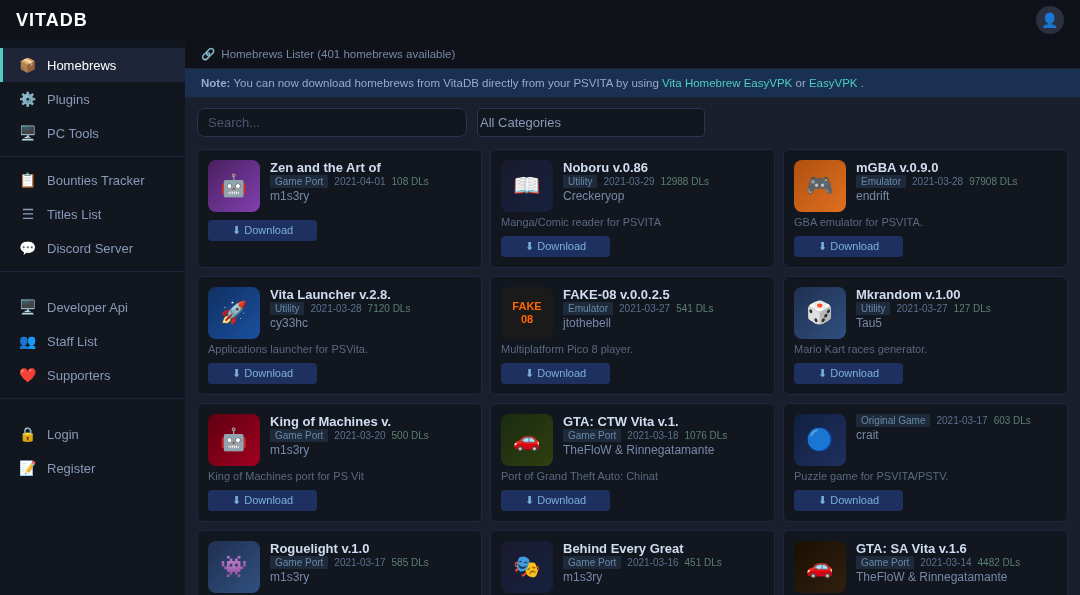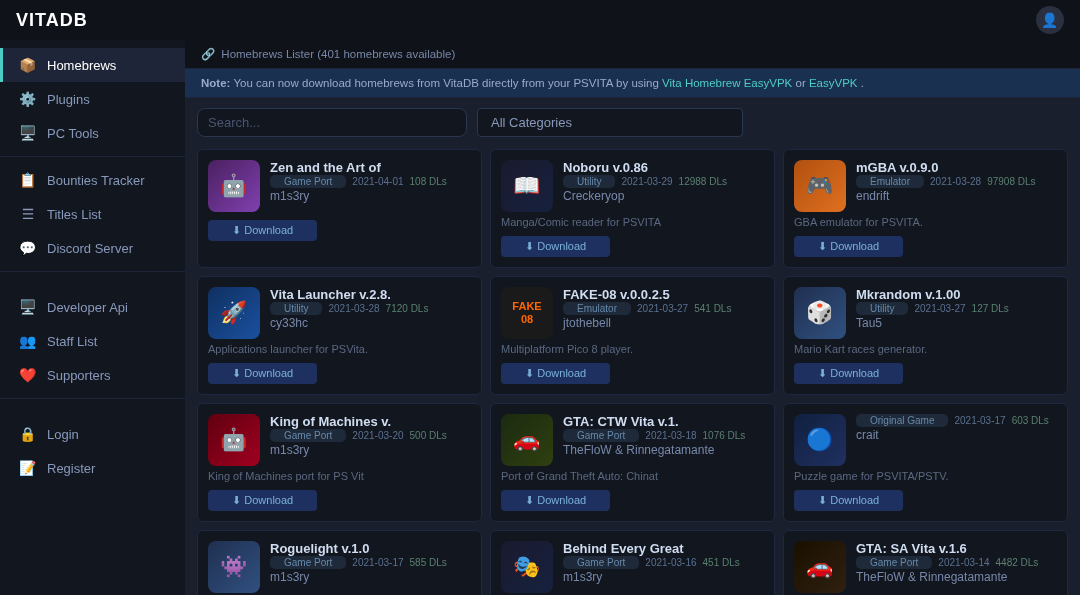--- a/index.html
+++ b/index.html
@@ -126,24 +126,24 @@
       color: #8899bb;
       font-size: 13px;
       width: 270px;
       outline: none;
     }
     .search-box::placeholder { color: #4a5570; }
     .category-select {
       background: #12161f;
       border: 1px solid #2a3550;
       border-radius: 4px;
-      padding: 6px 13px;
+      padding: 6px 2px;
       color: #8899bb;
       font-size: 13px;
-      width: 266px;
+      width: 228px;
       outline: none;
       appearance: none;
     }
 
     
     .cards-container {
       flex: 1;
       overflow-y: auto;
       padding: 4px 12px 12px;
     }
@@ -190,22 +190,22 @@
     .card-meta {
       display: flex;
       gap: 6px;
       align-items: center;
       flex-wrap: wrap;
     }
     .card-category {
       font-size: 10px;
       color: #6688aa;
       background: #1e2a3a;
-      padding: 1px 14px;
-      border-radius: 5px;
+      padding: 1px 5px;
+      border-radius: 0;
     }
     .card-date { font-size: 10px; color: #5a7090; }
     .card-dls { font-size: 10px; color: #5a8070; }
     .card-author { font-size: 12px; color: #7788aa; margin-top: 1px; }
     .card-desc {
       font-size: 11px;
       color: #5a6880;
       white-space: nowrap;
       overflow: hidden;
       text-overflow: ellipsis;

